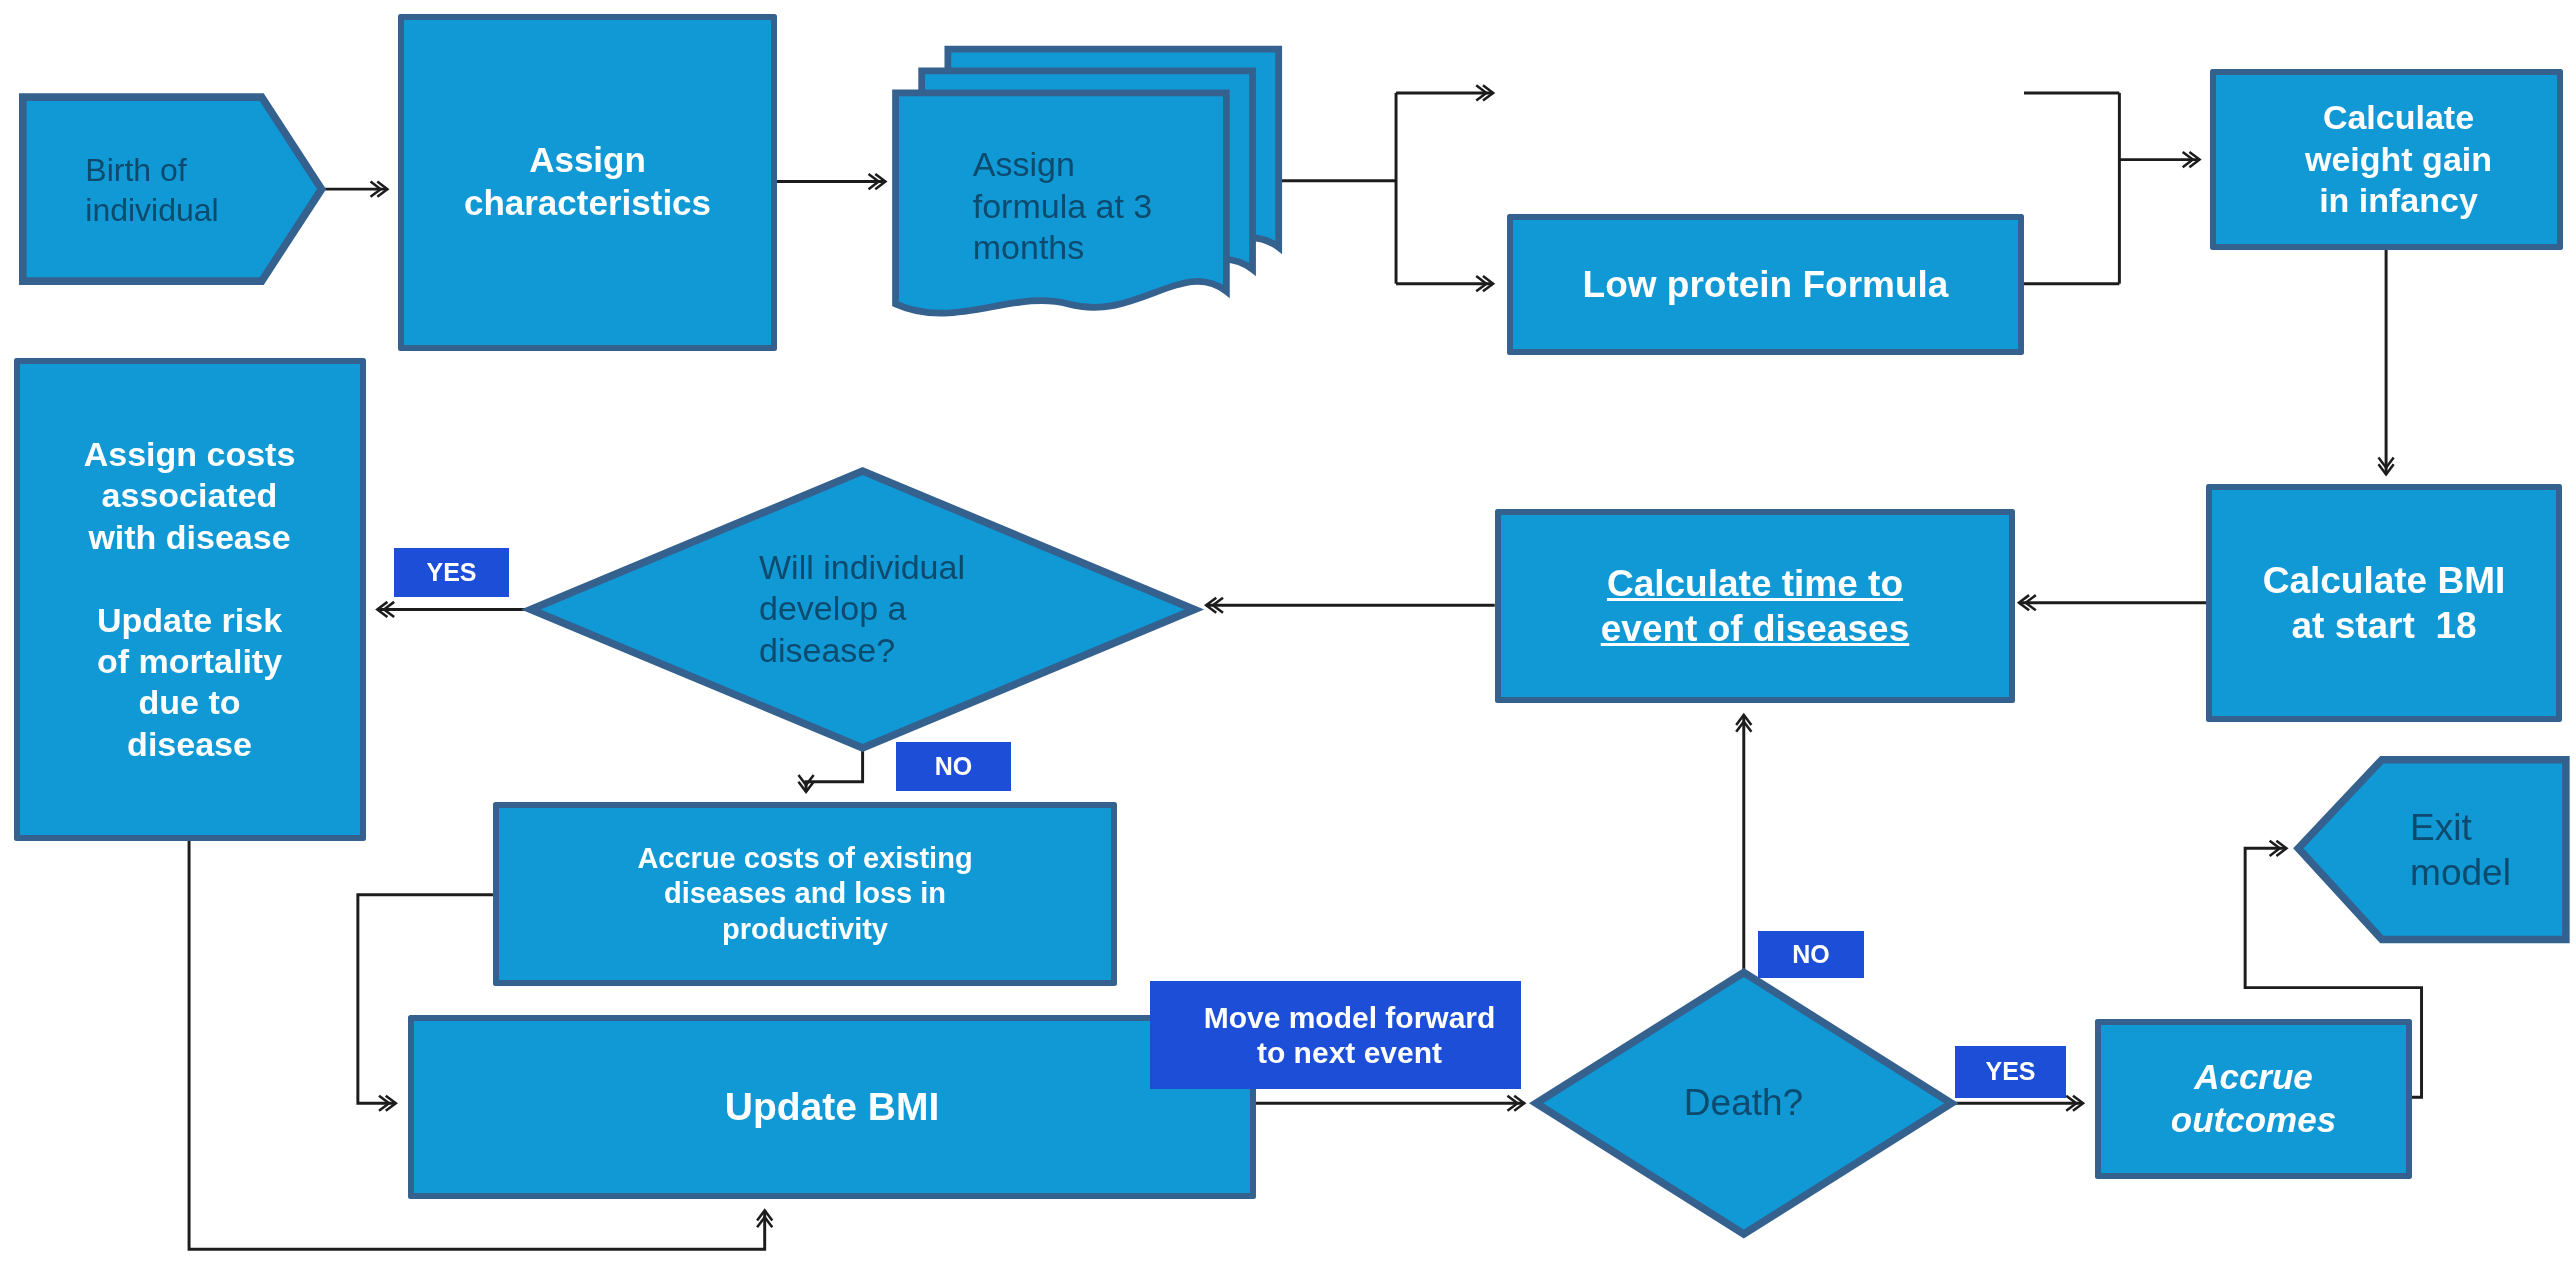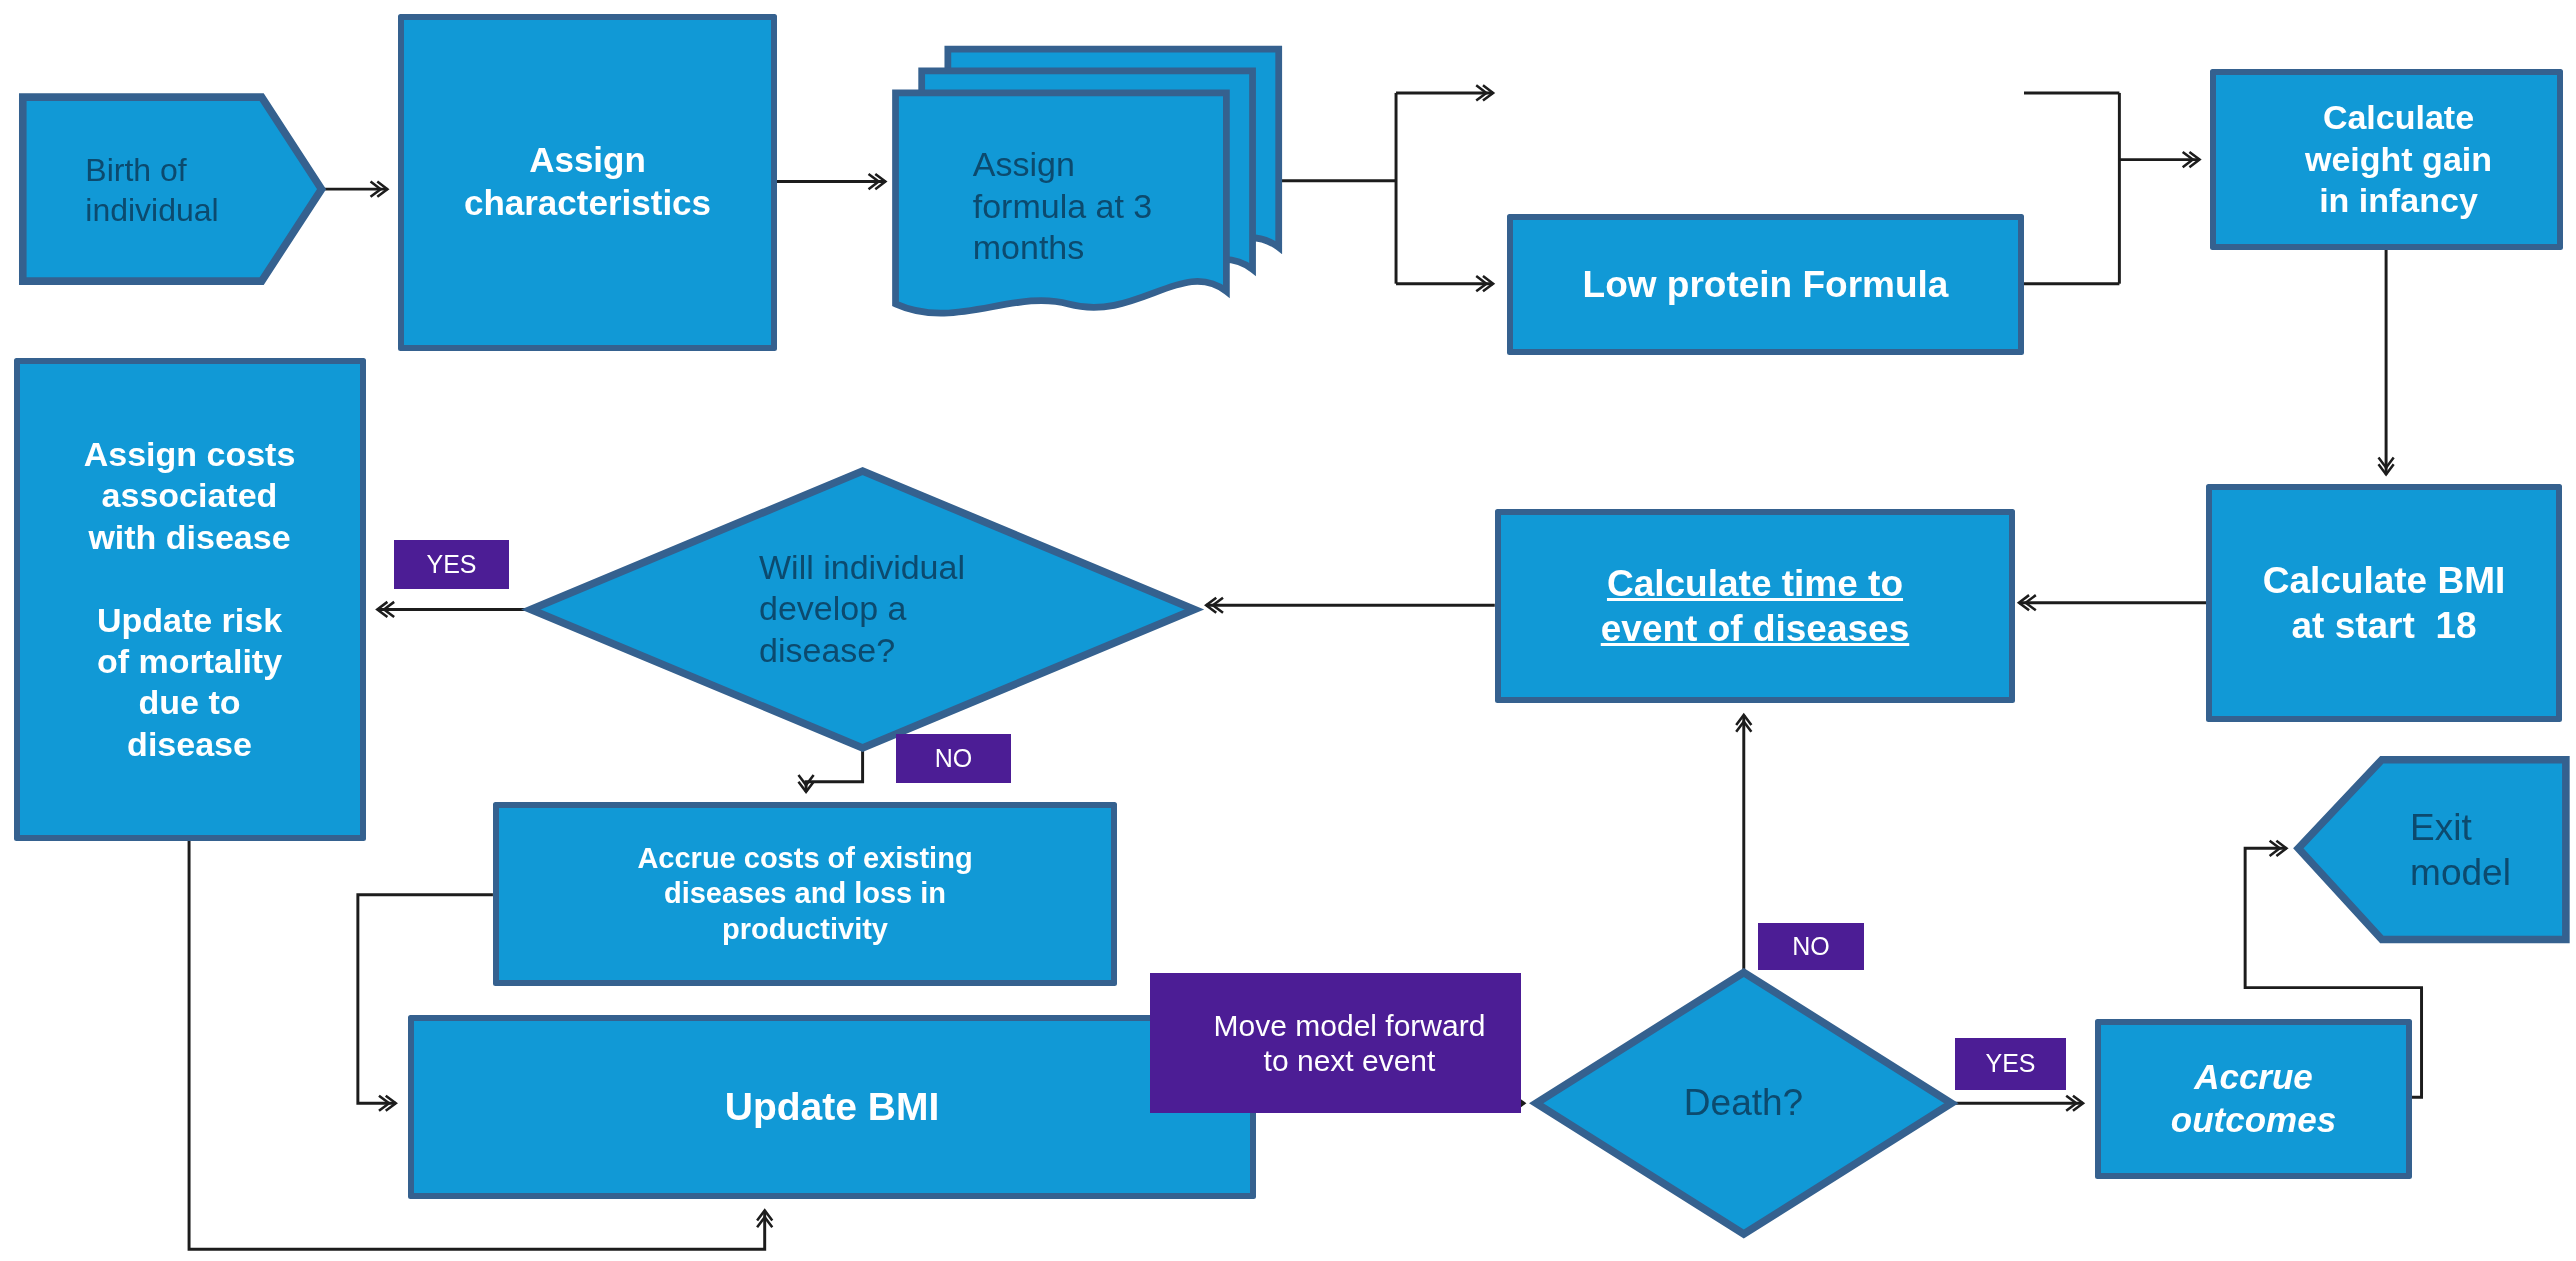--- a/index.html
+++ b/index.html
@@ -27,27 +27,28 @@
     position:absolute;
     display:flex;align-items:center;justify-content:center;
     text-align:left;
     color:#0c4a6e;font-weight:normal;
     white-space:pre-wrap;
     line-height:1.22;
     pointer-events:none;
   }
   .tag{
     position:absolute;
-    background:#4c1d95;
+    background:#1d4ed8;
     display:flex;align-items:center;justify-content:center;
     text-align:center;
-    color:#ffffff;font-weight:normal;
+    color:#ffffff;font-weight:bold;
     white-space:pre-wrap;
     line-height:1.18;
     box-sizing:border-box;
+    margin-top:8px;
   }
 </style>
 </head>
 <body>
 
 <div id="canvas">
 
   <svg id="wires" viewBox="0 0 3052 1495" xmlns="http://www.w3.org/2000/svg">
     <defs>
       <marker id="arrow" markerUnits="userSpaceOnUse" markerWidth="26" markerHeight="26" viewBox="0 0 26 26" refX="23" refY="13" orient="auto">
@@ -141,21 +142,21 @@
 
   <div class="shape-text" style="left:1617px;top:1061px;width:253px;height:84px;font-size:37px;">Death?</div>
 
   <div class="shape-text" style="left:2355px;top:772px;width:211px;height:156px;font-size:37px;">Exit
 model</div>
 
   <div class="tag" style="left:394px;top:540px;width:115px;height:49px;font-size:25px;">YES</div>
 
   <div class="tag" style="left:896px;top:734px;width:115px;height:49px;font-size:25px;">NO</div>
 
-  <div class="tag" style="left:1150px;top:973px;width:371px;height:140px;font-size:30px;padding-left:28px;">Move model forward
+  <div class="tag" style="left:1150px;top:973px;width:371px;height:108px;font-size:30px;padding-left:28px;">Move model forward
 to next event</div>
 
   <div class="tag" style="left:1758px;top:923px;width:106px;height:47px;font-size:25px;">NO</div>
 
   <div class="tag" style="left:1955px;top:1038px;width:111px;height:52px;font-size:25px;">YES</div>
 
 </div>
 
 
 </body></html>

